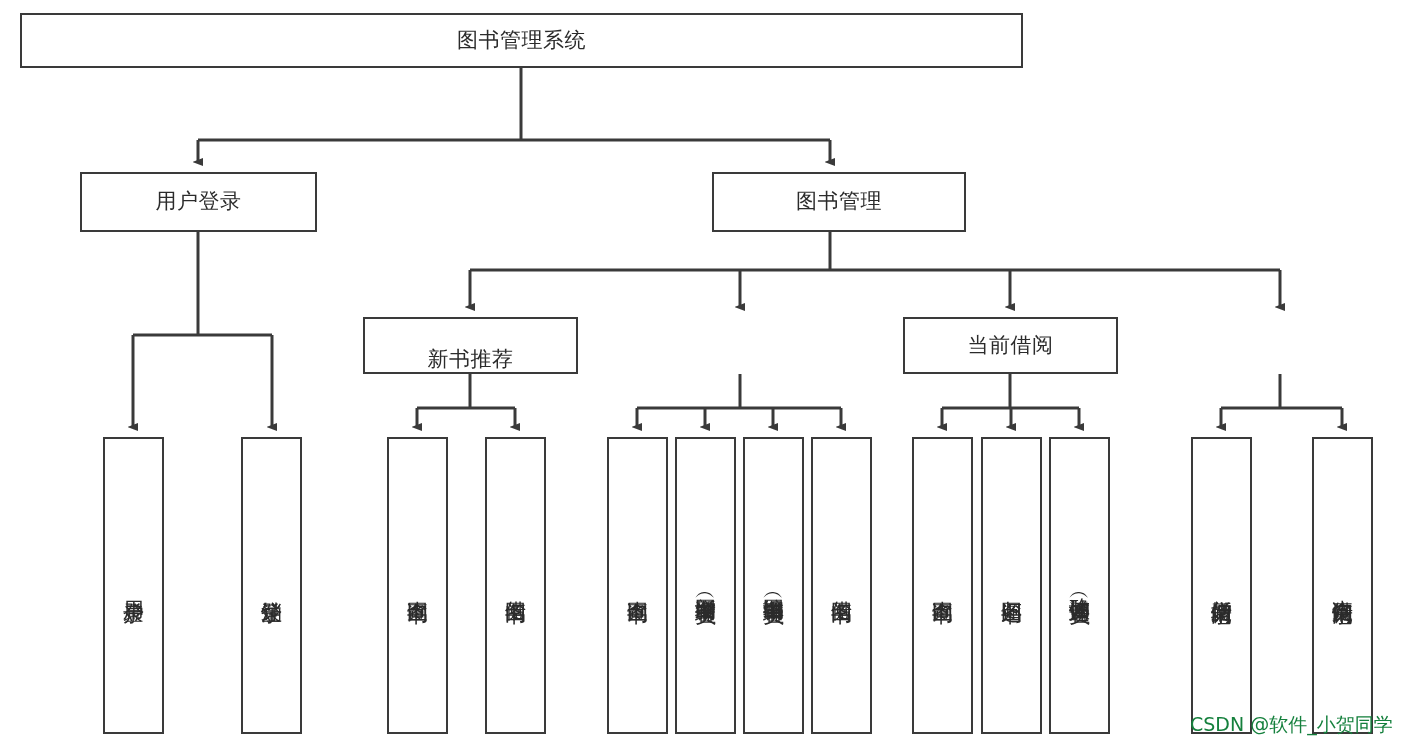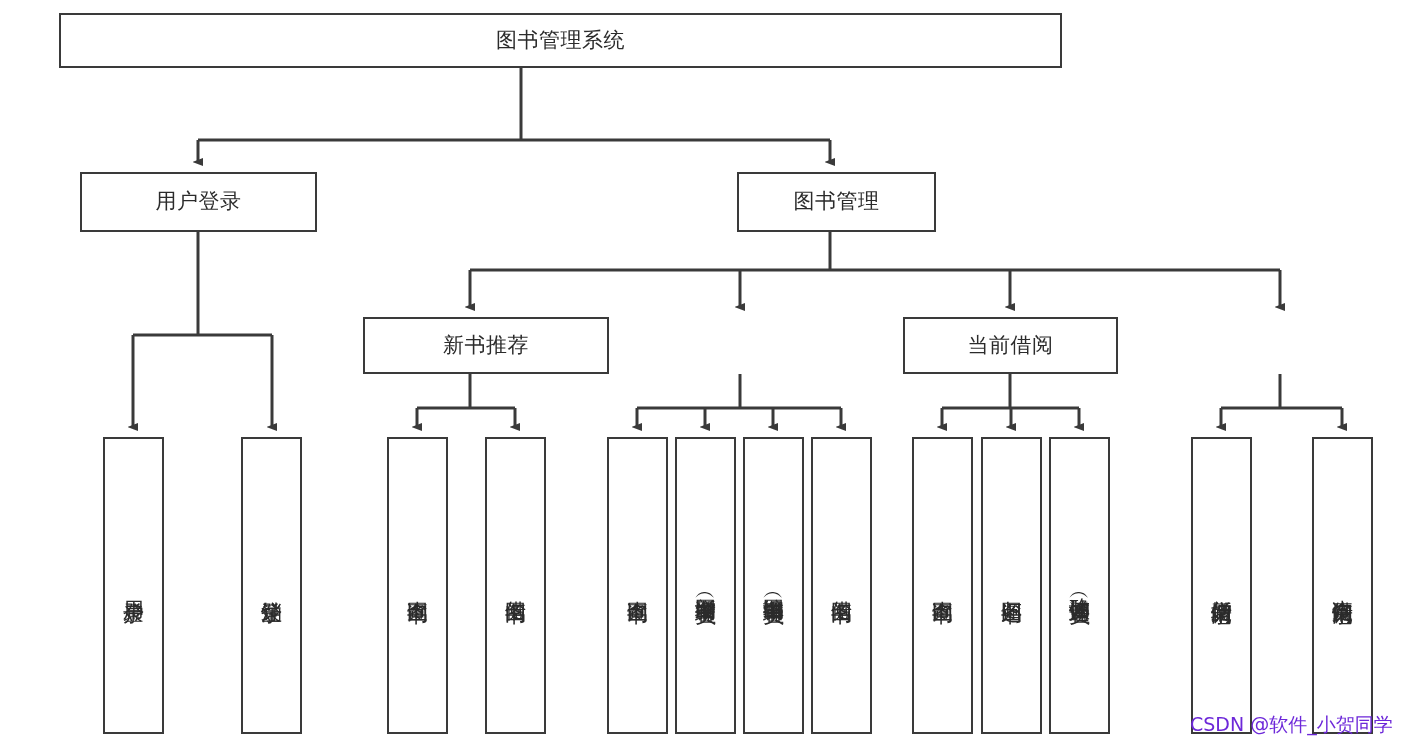--- a/index.html
+++ b/index.html
@@ -56,21 +56,21 @@
     font-size: 21px;
     letter-spacing: 1px;
     line-height: 1.05;
     max-height: 278px;
   }
   .watermark {
     position: absolute;
     left: 1190px;
     top: 712px;
     font-size: 19px;
-    color: #6d28d9;
+    color: #15803d;
     white-space: nowrap;
     font-family: "DejaVu Sans", "Liberation Sans", sans-serif;
   }
 </style>
 </head>
 <body>
 
 <div id="canvas">
 
   <svg id="wires" viewBox="0 0 1405 747" xmlns="http://www.w3.org/2000/svg">
@@ -116,32 +116,32 @@
       <path d="M1011,408 L1011,427" marker-end="url(#arrow)"></path>
       <path d="M1079,408 L1079,427" marker-end="url(#arrow)"></path>
 
       <path d="M1280,374 L1280,408"></path>
       <path d="M1221,408 L1342,408"></path>
       <path d="M1221,408 L1221,427" marker-end="url(#arrow)"></path>
       <path d="M1342,408 L1342,427" marker-end="url(#arrow)"></path>
     </g>
   </svg>
 
-  <div class="node h" style="left:20px; top:13px; width:1003px; height:55px;margin-left:39px;">
+  <div class="node h" style="left:20px; top:13px; width:1003px; height:55px;">
     <span class="label">图书管理系统</span>
   </div>
 
   <div class="node h" style="left:80px; top:172px; width:237px; height:60px;">
     <span class="label">用户登录</span>
   </div>
-  <div class="node h" style="left:712px; top:172px; width:199px; height:60px;margin-left:25px;">
+  <div class="node h" style="left:712px; top:172px; width:254px; height:60px;">
     <span class="label">图书管理</span>
   </div>
 
-  <div class="node h" style="left:363px; top:317px; width:246px; height:57px;">
+  <div class="node h" style="left:363px; top:317px; width:215px; height:57px;align-items:flex-end;">
     <span class="label">新书推荐</span>
   </div>
   <div class="node h" style="left:903px; top:317px; width:215px; height:57px;">
     <span class="label">当前借阅</span>
   </div>
 
   <div class="node v" style="left:103px; top:437px; width:61px; height:297px;">
     <span class="label">用户登录</span>
   </div>
   <div class="node v" style="left:241px; top:437px; width:61px; height:297px;">

